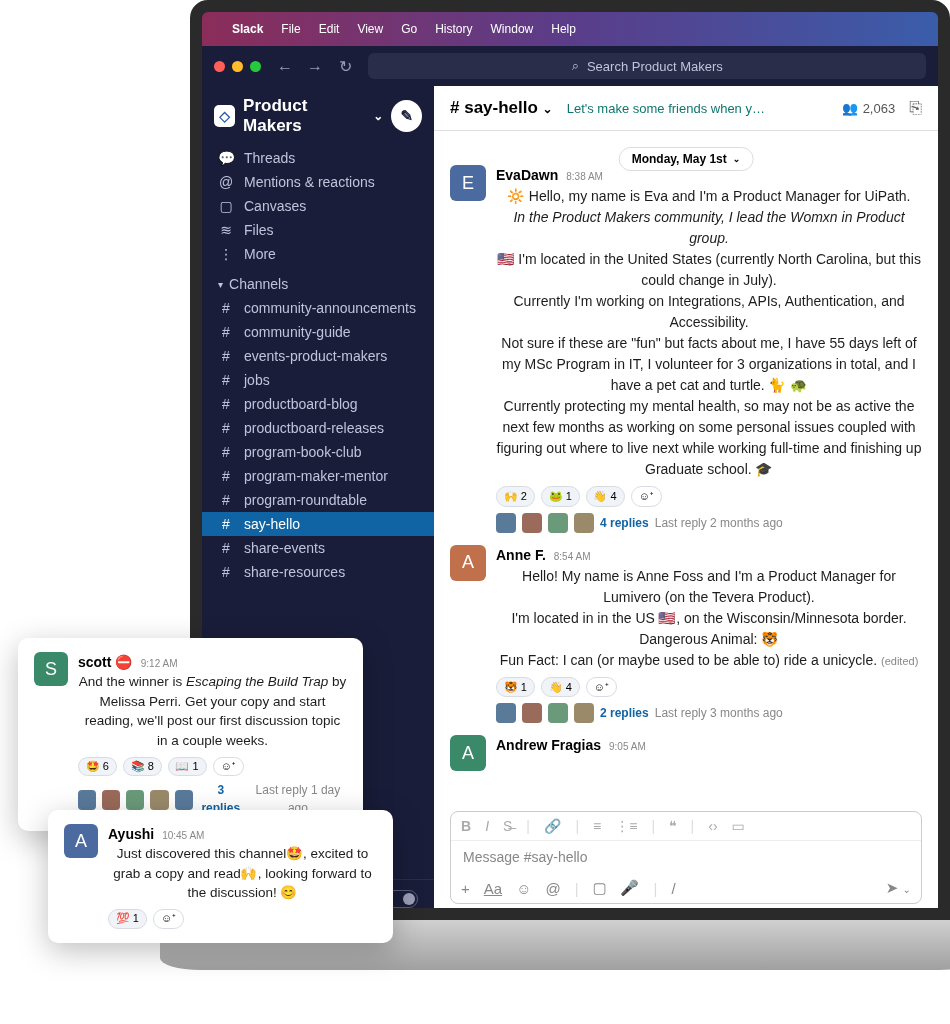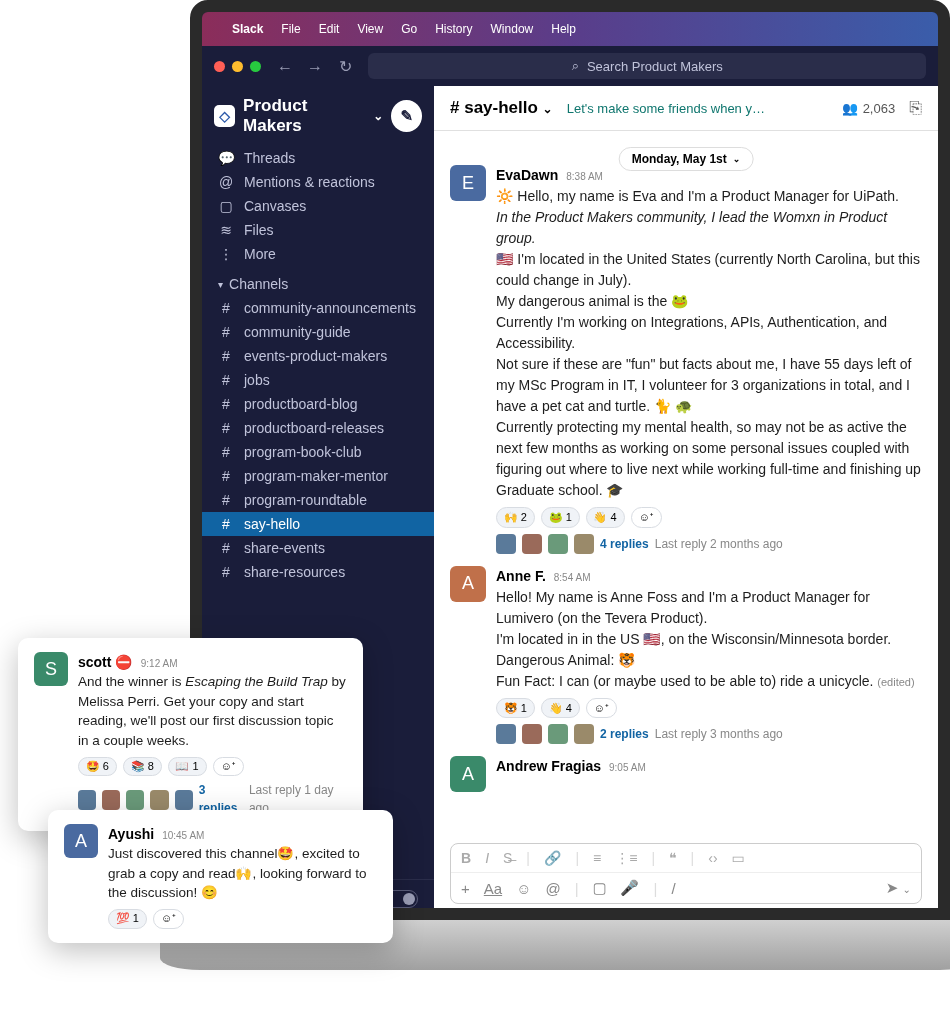--- a/index.html
+++ b/index.html
@@ -39,21 +39,21 @@
 .main { flex: 1; background: #fff; display: flex; flex-direction: column; overflow: hidden; gap: 12px; }
 .ch-header { display: flex; align-items: center; gap: 14px; padding: 12px 16px; border-bottom: 1px solid #e0e0e0; }
 .ch-name { font-weight: 900; font-size: 17px; }
 .ch-topic { color: #0f766e; font-size: 13px; flex: 1; white-space: nowrap; overflow: hidden; text-overflow: ellipsis; }
 .members { display: flex; align-items: center; gap: 4px; font-size: 13px; color: #555; }
 
 .messages { flex: 1; overflow: hidden; padding: 8px 0; position: relative; }
 .date-chip { position: absolute; left: 50%; transform: translateX(-50%); top: 4px; background: #fff; border: 1px solid #ddd; border-radius: 16px; padding: 4px 12px; font-size: 12px; font-weight: 700; display: flex; align-items: center; gap: 6px; z-index: 2; }
 .msg { display: flex; gap: 10px; padding: 6px 16px; }
 .avatar { width: 36px; height: 36px; border-radius: 6px; flex-shrink: 0; display:flex; align-items:center; justify-content:center; font-size:18px; color:#fff; }
-.msg-body { flex: 1; font-size: 14px; line-height: 1.5; }
+.msg-body { flex: 1; font-size: 14px; line-height: 1.5; text-align: center; }
 .msg-head { display: flex; align-items: baseline; gap: 8px; }
 .msg-author { font-weight: 900; font-size: 14px; }
 .msg-time { font-size: 10px; color: #888; }
 .msg-text { color: #1d1d1d; }
 .msg-text em { font-style: italic; }
 .edited { font-size: 11px; color: #888; }
 .reactions { display: flex; gap: 6px; margin-top: 6px; }
 .react { background: #f0f3f7; border: 1px solid #d8dce2; border-radius: 12px; padding: 1px 7px; font-size: 11px; display: flex; align-items: center; gap: 3px; cursor: pointer; }
 .react-add { background:#fff; }
 .replies { display: flex; align-items: center; gap: 6px; margin-top: 6px; font-size: 12px; }
@@ -227,21 +227,20 @@
                 <div class="avatar avb1">E</div>
                 <div class="msg-body">
                   <div class="msg-head">
                     <span class="msg-author">EvaDawn</span>
                     <span class="msg-time">8:38 AM</span>
                   </div>
                   <div class="msg-text">
                     <div>🔆 Hello, my name is Eva and I'm a Product Manager for UiPath.</div>
                     <div><em>In the Product Makers community, I lead the Womxn in Product group.</em></div>
                     <div>🇺🇸 I'm located in the United States (currently North Carolina, but this could change in July).</div>
-                    <div>My dangerous animal is the 🐸</div>
                     <div>Currently I'm working on Integrations, APIs, Authentication, and Accessibility.</div>
                     <div>Not sure if these are "fun" but facts about me, I have 55 days left of my MSc Program in IT, I volunteer for 3 organizations in total, and I have a pet cat and turtle. 🐈 🐢</div>
                     <div>Currently protecting my mental health, so may not be as active the next few months as working on some personal issues coupled with figuring out where to live next while working full-time and finishing up Graduate school. 🎓</div>
                   </div>
                   <div class="reactions">
                     <span class="react">🙌 2</span>
                     <span class="react">🐸 1</span>
                     <span class="react">👋 4</span>
                     <span class="react react-add">☺⁺</span>
                   </div>
@@ -304,20 +303,21 @@
             <span>🔗</span>
             <span style="color:#ddd">|</span>
             <span>≡</span>
             <span>⋮≡</span>
             <span style="color:#ddd">|</span>
             <span>❝</span>
             <span style="color:#ddd">|</span>
             <span>‹›</span>
             <span>▭</span>
           </div>
+          <div class="comp-input">Message #say-hello</div>
           <div class="comp-actions">
             <span>+</span>
             <span><u>Aa</u></span>
             <span>☺</span>
             <span>@</span>
             <span style="color:#ddd">|</span>
             <span>▢</span>
             <span>🎤</span>
             <span style="color:#ddd">|</span>
             <span>/</span>

